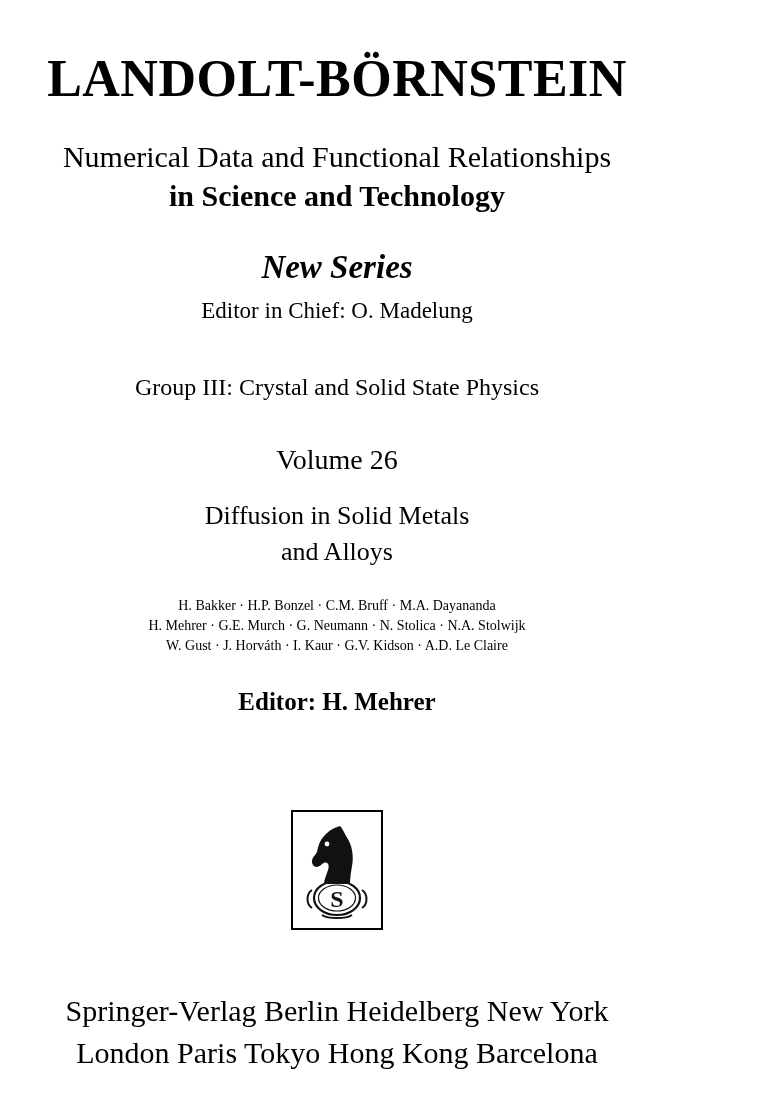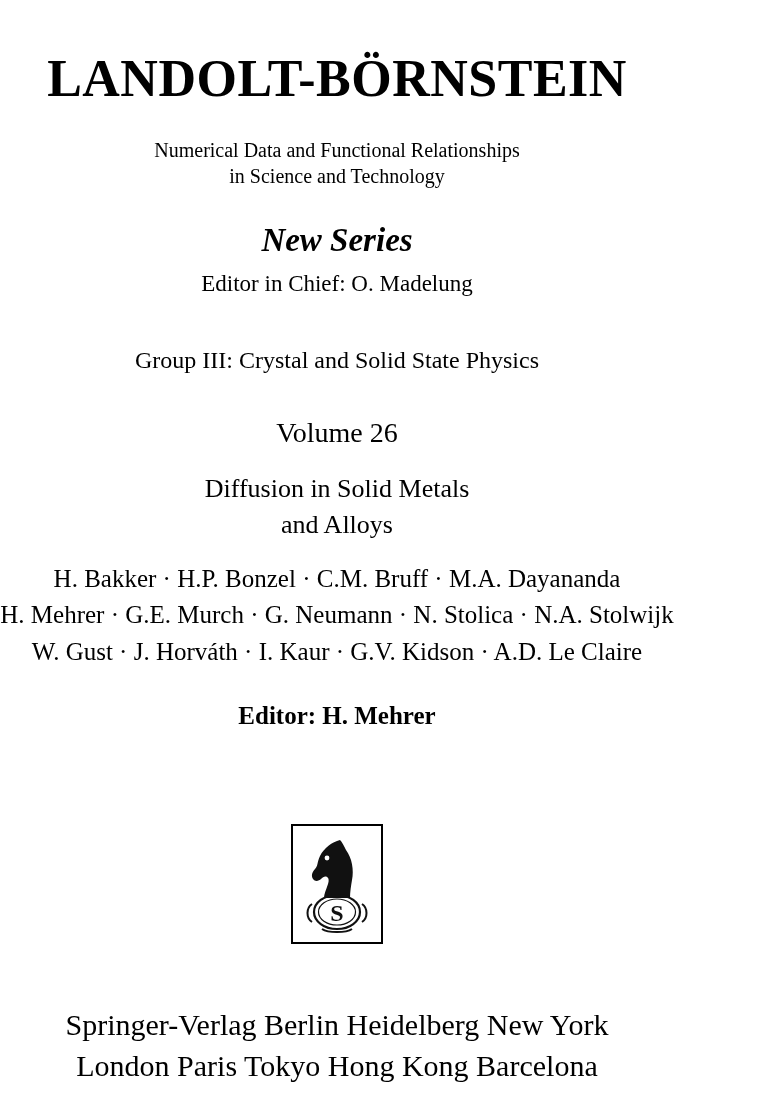--- a/index.html
+++ b/index.html
@@ -27,26 +27,27 @@
     margin-top: 52px;
     font-size: 52px;
     font-weight: bold;
     letter-spacing: 0.5px;
     line-height: 1.05;
     text-align: center;
     white-space: nowrap;
   }
   .subtitle {
     margin-top: 30px;
-    font-size: 20px;
+    font-size: 30px;
     line-height: 1.32;
     text-align: center;
   }
   .subtitle .line2 {
     display: block;
+    font-weight: bold;
   }
   .new-series {
     margin-top: 33px;
     font-size: 33px;
     font-style: italic;
     font-weight: bold;
     text-align: center;
   }
   .editor-chief {
     margin-top: 12px;
@@ -66,22 +67,22 @@
   .volume-title {
     margin-top: 22px;
     font-size: 26px;
     line-height: 1.38;
     text-align: center;
   }
   .volume-title .line2 {
     display: block;
   }
   .authors {
-    margin-top: 18px;
-    font-size: 25px;
+    margin-top: 26px;
+    font-size: 14px;
     line-height: 1.45;
     text-align: center;
   }
   .authors div {
     white-space: nowrap;
   }
   .editor-line {
     margin-top: 32px;
     font-size: 25px;
     font-weight: bold;

